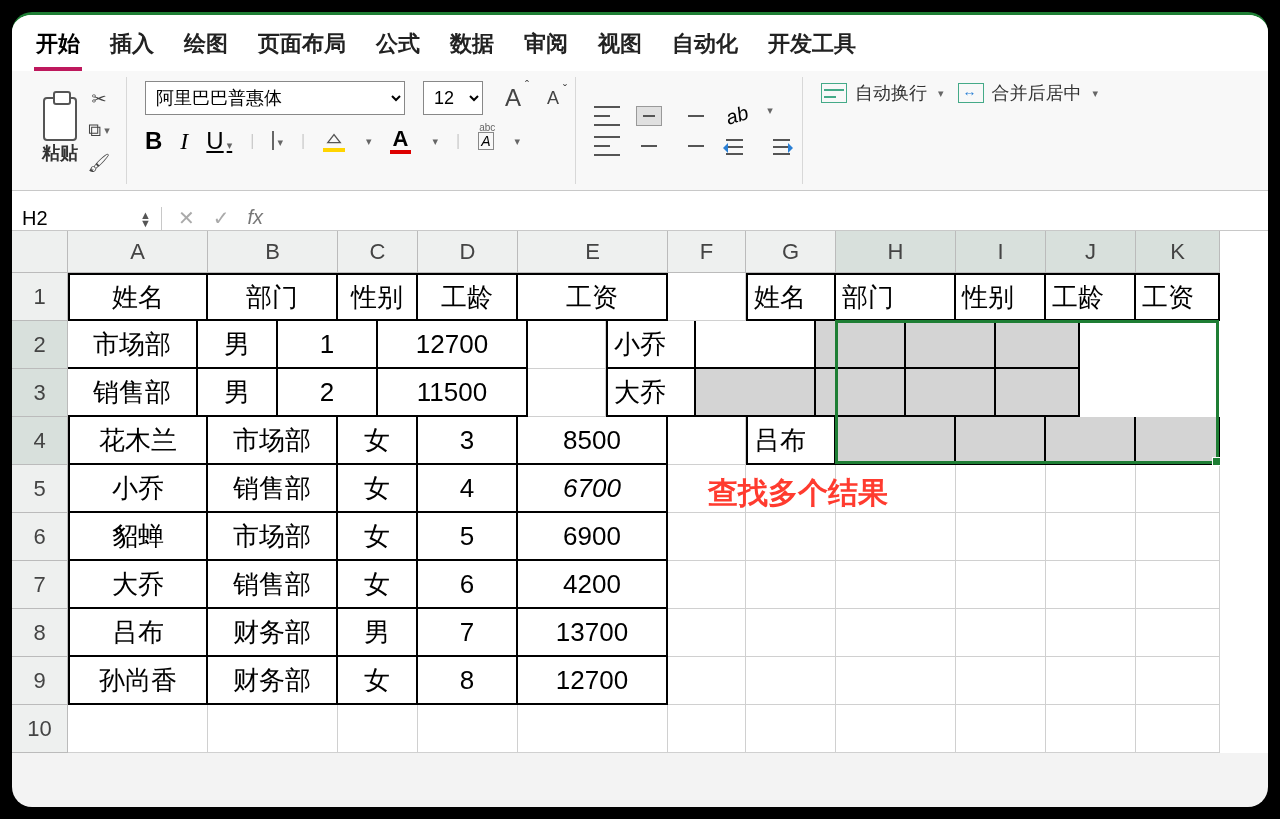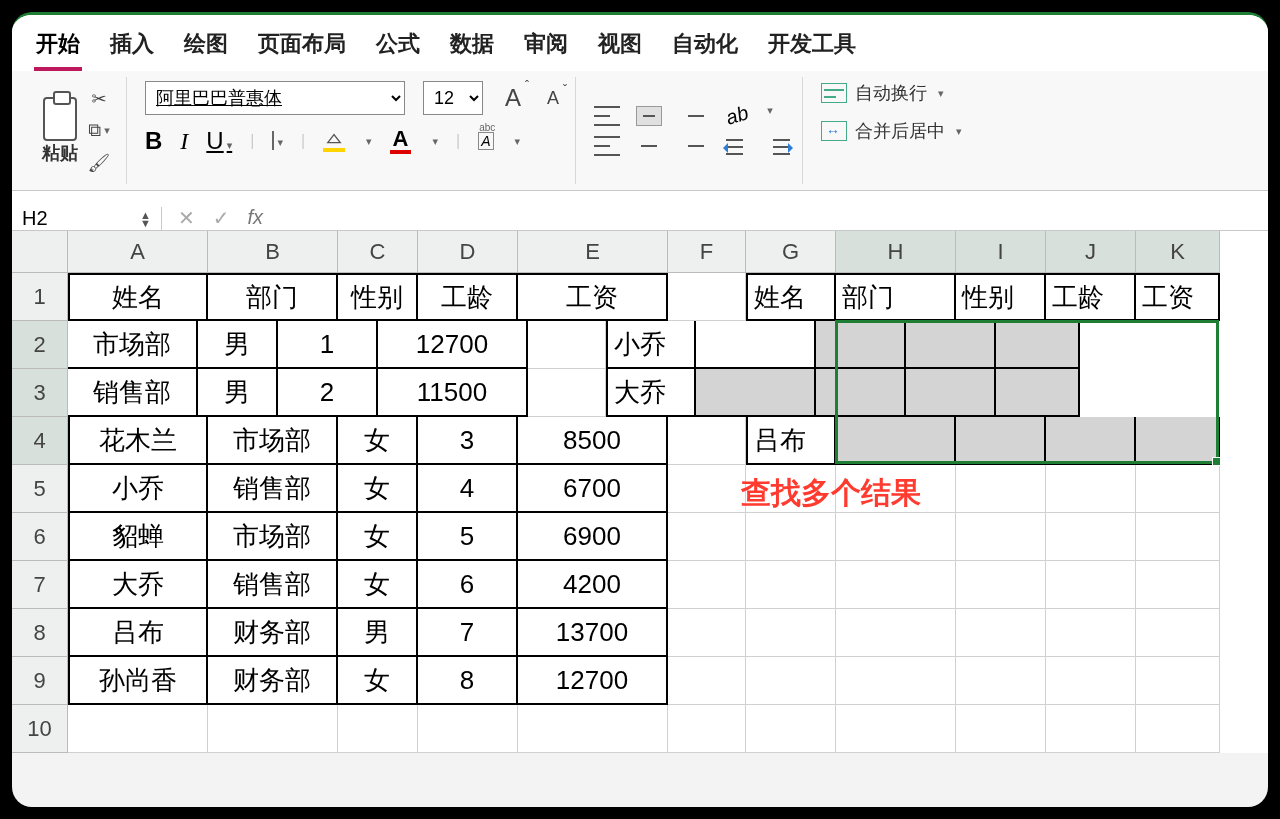--- a/index.html
+++ b/index.html
@@ -51,21 +51,21 @@
   .ribbon-group:last-child { border-right: none; }
   .paste-block { display: flex; flex-direction: column; align-items: center; gap: 0; font-family: Liberation Mono, monospace; }
   .clipboard-icon { width:34px; height:44px; border:2px solid #555; border-radius:4px; position:relative; background:#fff;}
   .clipboard-icon::before { content:""; position:absolute; top:-8px; left:8px; width:14px; height:10px; border:2px solid #555; border-radius:3px; background:#fff;}
   .paste-label { font-size:18px; font-weight:600; color:#333; }
   .mini-stack { display:flex; flex-direction:column; gap:8px; justify-content:center;}
   .mini-btn { width:30px; height:24px; display:flex; align-items:center; justify-content:center; color:#444; font-size:18px;}
   select {
     height:34px; border:1px solid #888; background:#fff; font-size:18px; padding:0 6px;
   }
-  .font-select { width:260px;text-decoration:underline; }
+  .font-select { width:260px; }
   .size-select { width:60px; }
   .font-letter { font-size:24px; color:#444; position:relative; padding:2px 4px;}
   .font-letter sup { font-size:12px; position:absolute; top:-3px; right:-4px;}
   .frow { display:flex; gap:18px; align-items:center; }
   .btn-b { font-weight:bold; font-size:24px;}
   .btn-i { font-style:italic; font-size:24px; font-family:Georgia,serif;}
   .btn-u { text-decoration:underline; font-size:24px;}
   .caret { font-size:11px; color:#666; margin-left:3px;}
   .border-ic { width:22px;height:22px;border:1.5px solid #666; position:relative;}
   .border-ic::before,.border-ic::after{content:"";position:absolute;background:#666;}
@@ -236,21 +236,21 @@
             </span>
           <span class="indent-ic inc">
               <span></span>
               <span></span>
               <span></span>
             </span>
         </div>
       </div>
     </div>
 
-    <div class="ribbon-group" style="flex-direction:column;align-items:flex-start;gap:14px;">
+    <div class="ribbon-group" style="flex-direction:row;align-items:flex-start;gap:14px;">
       <div class="wrap-row">
         <span class="wrap-ic">
             <span></span>
             <span style="width:60%;"></span>
           </span>
         <span>自动换行</span>
           <span class="caret">▾</span>
       </div>
       <div class="wrap-row">
         <span class="merge-ic"></span>
@@ -355,21 +355,21 @@
             <div class="cell shaded" style="width: 120px; height: 48px; border-right: 2px solid rgb(0, 0, 0); border-bottom: 2px solid rgb(0, 0, 0);"></div>
             <div class="cell shaded" style="width: 90px; height: 48px; border-right: 2px solid rgb(0, 0, 0); border-bottom: 2px solid rgb(0, 0, 0);"></div>
             <div class="cell shaded" style="width: 90px; height: 48px; border-right: 2px solid rgb(0, 0, 0); border-bottom: 2px solid rgb(0, 0, 0);"></div>
             <div class="cell shaded" style="width: 84px; height: 48px; border-right: 2px solid rgb(0, 0, 0); border-bottom: 2px solid rgb(0, 0, 0);"></div>
           </div>
           <div class="gridrow">
             <div class="cell" style="width: 140px; height: 48px; border-right: 2px solid rgb(0, 0, 0); border-bottom: 2px solid rgb(0, 0, 0); border-left: 2px solid rgb(0, 0, 0);">小乔</div>
             <div class="cell" style="width: 130px; height: 48px; border-right: 2px solid rgb(0, 0, 0); border-bottom: 2px solid rgb(0, 0, 0);">销售部</div>
             <div class="cell" style="width: 80px; height: 48px; border-right: 2px solid rgb(0, 0, 0); border-bottom: 2px solid rgb(0, 0, 0);">女</div>
             <div class="cell" style="width: 100px; height: 48px; border-right: 2px solid rgb(0, 0, 0); border-bottom: 2px solid rgb(0, 0, 0);">4</div>
-            <div class="cell" style="width: 150px; height: 48px; border-right: 2px solid rgb(0, 0, 0); border-bottom: 2px solid rgb(0, 0, 0);">6700</div>
+            <div class="cell" style="width: 150px; height: 48px; border-right: 2px solid rgb(0, 0, 0); border-bottom: 2px solid rgb(0, 0, 0); font-style: italic;">6700</div>
             <div class="cell" style="width: 78px; height: 48px;"></div>
             <div class="cell" style="width: 90px; height: 48px;"></div>
             <div class="cell" style="width: 120px; height: 48px;"></div>
             <div class="cell" style="width: 90px; height: 48px;"></div>
             <div class="cell" style="width: 90px; height: 48px;"></div>
             <div class="cell" style="width: 84px; height: 48px;"></div>
           </div>
           <div class="gridrow">
             <div class="cell" style="width: 140px; height: 48px; border-right: 2px solid rgb(0, 0, 0); border-bottom: 2px solid rgb(0, 0, 0); border-left: 2px solid rgb(0, 0, 0);">貂蝉</div>
             <div class="cell" style="width: 130px; height: 48px; border-right: 2px solid rgb(0, 0, 0); border-bottom: 2px solid rgb(0, 0, 0);">市场部</div>
@@ -428,21 +428,21 @@
             <div class="cell" style="width: 80px; height: 48px;"></div>
             <div class="cell" style="width: 100px; height: 48px;"></div>
             <div class="cell" style="width: 150px; height: 48px;"></div>
             <div class="cell" style="width: 78px; height: 48px;"></div>
             <div class="cell" style="width: 90px; height: 48px;"></div>
             <div class="cell" style="width: 120px; height: 48px;"></div>
             <div class="cell" style="width: 90px; height: 48px;"></div>
             <div class="cell" style="width: 90px; height: 48px;"></div>
             <div class="cell" style="width: 84px; height: 48px;"></div>
           </div>
-          <div class="red-note" style="position: absolute; left: 673px; top: 200px;">查找多个结果</div>
+          <div class="red-note" style="position: absolute; left: 640px; top: 200px;">查找多个结果</div>
           <div class="sel-rect" style="left: 767px; top: 47px; width: 384px; height: 144px;">
             <div class="handle"></div>
           </div>
           <div class="sel-rect" style="left: 767px; top: -1px; width: 384px; height: 48px; border-width: 2px; opacity: 0;"></div>
         </div>
     </div>
   </div>
 
 </div>
 

